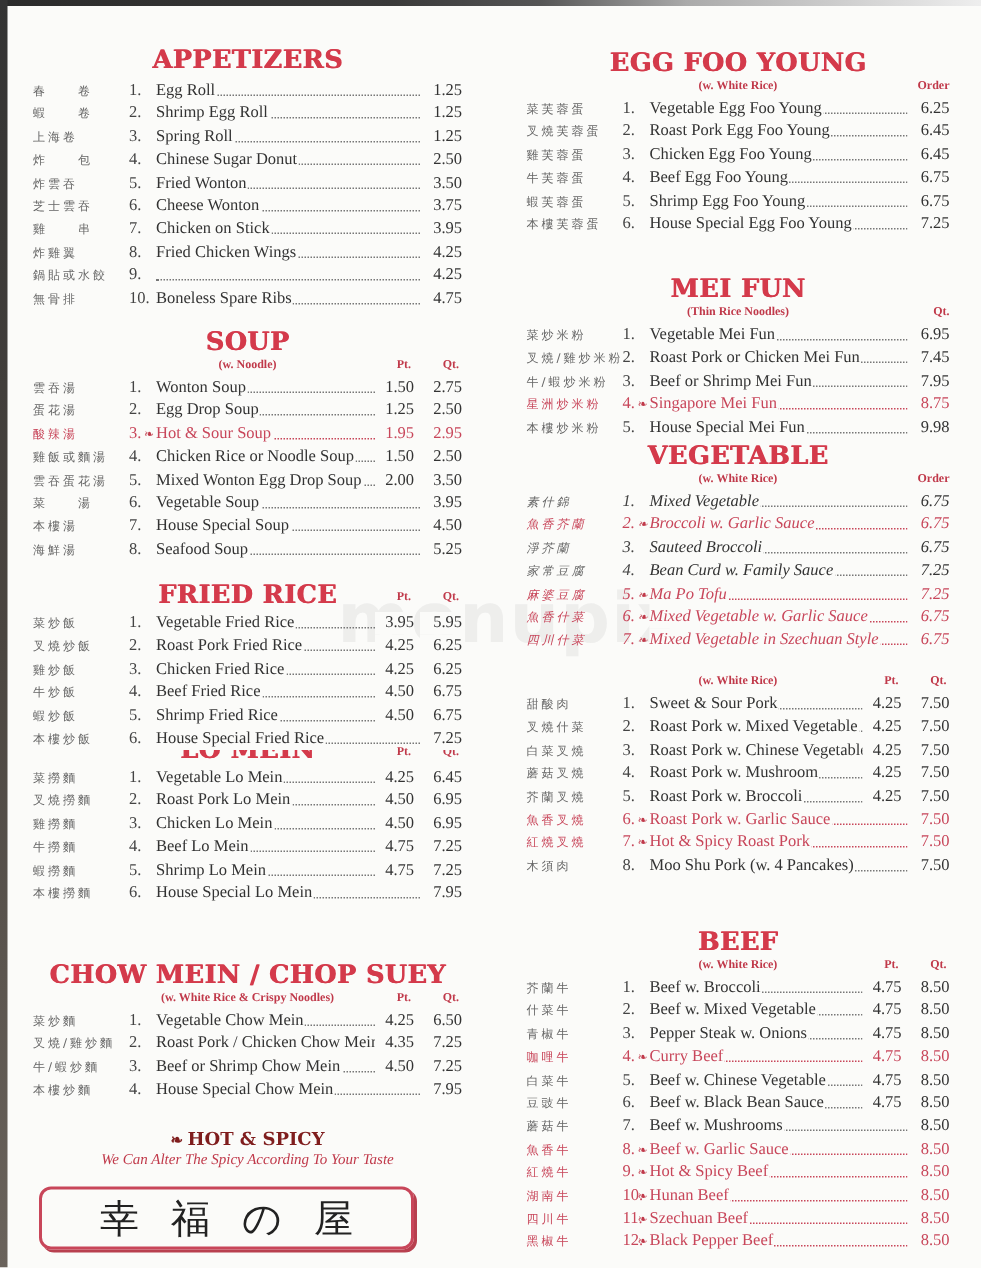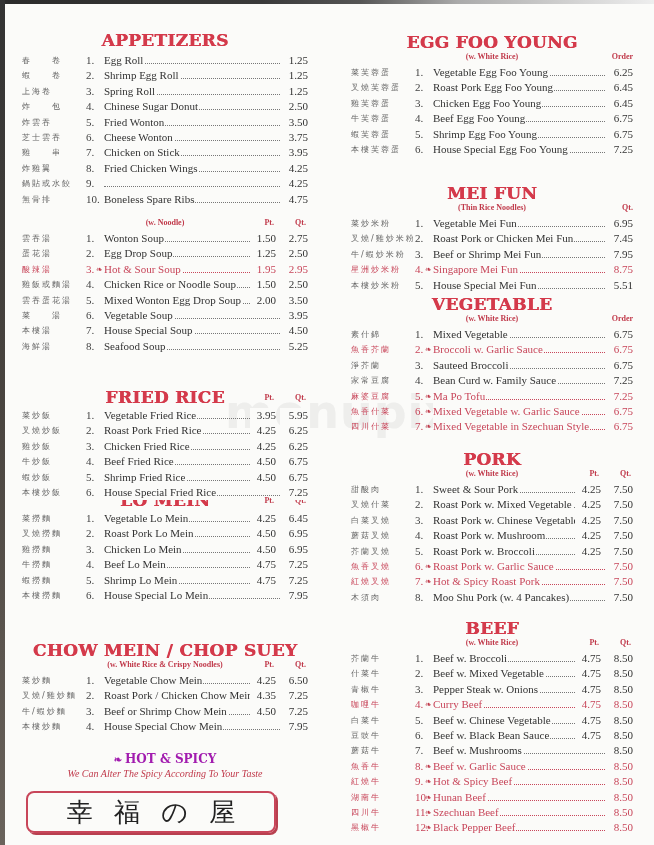--- a/index.html
+++ b/index.html
@@ -24,21 +24,21 @@
     .item .num { position: absolute; left: 64px; width: 18px; color: #444; }
     .item .spicy { position: absolute; left: 74px; font-size: 8px; color: #c0394a; }
     .item .name { position: absolute; left: 82px; color: #333; background: #fbfbf9; padding-right: 1px; z-index: 1; }
     .item .dots { position: absolute; left: 82px; right: 48px; top: 0; border-bottom: 1px dotted #777; height: 11px; }
     .item .dots.single { right: 24px; }
     .item .pt { position: absolute; right: 32px; width: 26px; text-align: right; background: #fbfbf9; z-index: 1; color: #333; }
     .item .qt { position: absolute; right: 0; width: 28px; text-align: right; background: #fbfbf9; z-index: 1; color: #333; }
     .item.hot .cn, .item.hot .num, .item.hot .name, .item.hot .pt, .item.hot .qt { color: #c8465a; }
     .item.hot .dots { border-bottom-color: #c8465a; }
     .hot-note { position: absolute; left: 0; width: 100%; text-align: center; }
-    .hot-title { font-family: "DejaVu Serif", serif; font-weight: 900; font-size: 12px; color: #a21caf; }
+    .hot-title { font-family: "DejaVu Serif", serif; font-weight: 900; font-size: 12px; color: #7f1d1d; }
     .hot-title .pep { font-size: 10px; margin-right: 3px; }
     .hot-desc { font-style: italic; font-size: 10px; color: #c0394a; margin-top: 2px; }
     .logo-box { position: absolute; left: 26px; top: 791px; width: 250px; height: 42px;
       border: 2px solid #c8465a; border-radius: 8px; box-shadow: 2px 2px 0 #b8404f;
       display: flex; justify-content: space-around; align-items: center; padding: 0 28px; }
     .logo-box span { font-family: "DejaVu Serif", serif; font-size: 26px; color: #222; }
     .watermark { position: absolute; left: 225px; top: 385px; font-family: "DejaVu Sans", sans-serif;
       font-size: 46px; font-weight: bold; color: rgba(200,200,200,0.25); letter-spacing: 1px; pointer-events: none; }
   </style>
 </head>
@@ -119,20 +119,21 @@
           <span class="cn">無骨排</span>
           <span class="num">10.</span>
           <span class="dots single"></span>
           <span class="name">Boneless Spare Ribs</span>
           <span class="qt">4.75</span>
         </div>
       </div>
   </div>
 
   <div class="section" style="top:218px;">
+    <div class="sec-title">SOUP</div>
     <div class="sec-sub-row">
       <span class="sec-sub">(w. Noodle)</span>
       <span class="colhdr" style="right:34px;">Pt.</span>
       <span class="colhdr" style="right:2px;">Qt.</span>
     </div>
     <div class="items" style="margin-top:2px;">
         <div class="item">
           <span class="cn">雲吞湯</span>
           <span class="num">1.</span>
           <span class="dots"></span>
@@ -456,32 +457,32 @@
           <span class="spicy">❧</span>
           <span class="dots single"></span>
           <span class="name">Singapore Mei Fun</span>
           <span class="qt">8.75</span>
         </div>
         <div class="item">
           <span class="cn">本樓炒米粉</span>
           <span class="num">5.</span>
           <span class="dots single"></span>
           <span class="name">House Special Mei Fun</span>
-          <span class="qt">5.51</span>
+          <span class="qt">9.98</span>
         </div>
       </div>
   </div>
 
   <div class="section" style="top:294px;">
     <div class="sec-title">VEGETABLE</div>
     <div class="sec-sub-row">
       <span class="sec-sub">(w. White Rice)</span>
       <span class="colhdr" style="right:0;">Order</span>
     </div>
-    <div class="items" style="margin-top:2px;">
+    <div class="items" style="margin-top:2px;font-style:italic;">
         <div class="item">
           <span class="cn">素什錦</span>
           <span class="num">1.</span>
           <span class="dots single"></span>
           <span class="name">Mixed Vegetable</span>
           <span class="qt">6.75</span>
         </div>
         <div class="item hot">
           <span class="cn">魚香芥蘭</span>
           <span class="num">2.</span>
@@ -525,21 +526,20 @@
           <span class="num">7.</span>
           <span class="spicy">❧</span>
           <span class="dots single"></span>
           <span class="name">Mixed Vegetable in Szechuan Style</span>
           <span class="qt">6.75</span>
         </div>
       </div>
   </div>
 
   <div class="section" style="top:449px;">
-    <div class="sec-title">PORK</div>
     <div class="sec-sub-row">
       <span class="sec-sub">(w. White Rice)</span>
       <span class="colhdr" style="right:34px;">Pt.</span>
       <span class="colhdr" style="right:2px;">Qt.</span>
     </div>
     <div class="items" style="margin-top:2px;">
         <div class="item">
           <span class="cn">甜酸肉</span>
           <span class="num">1.</span>
           <span class="dots"></span>

